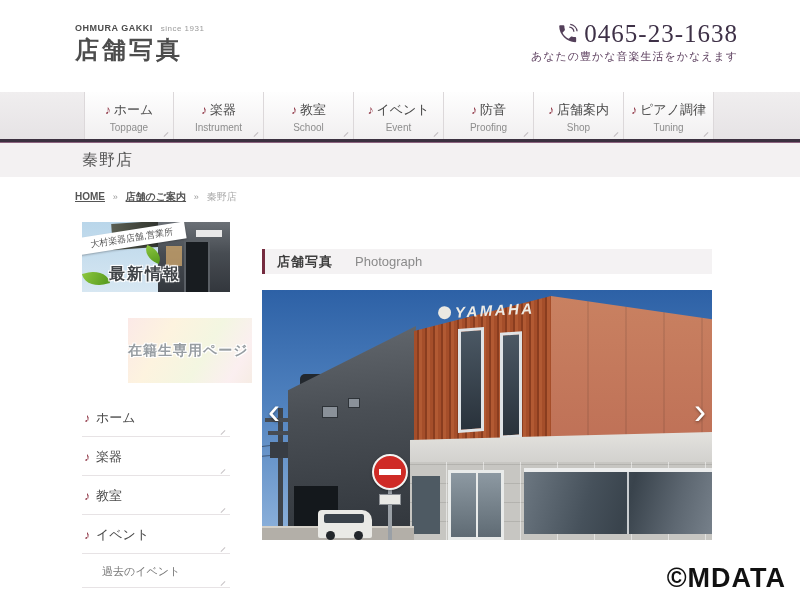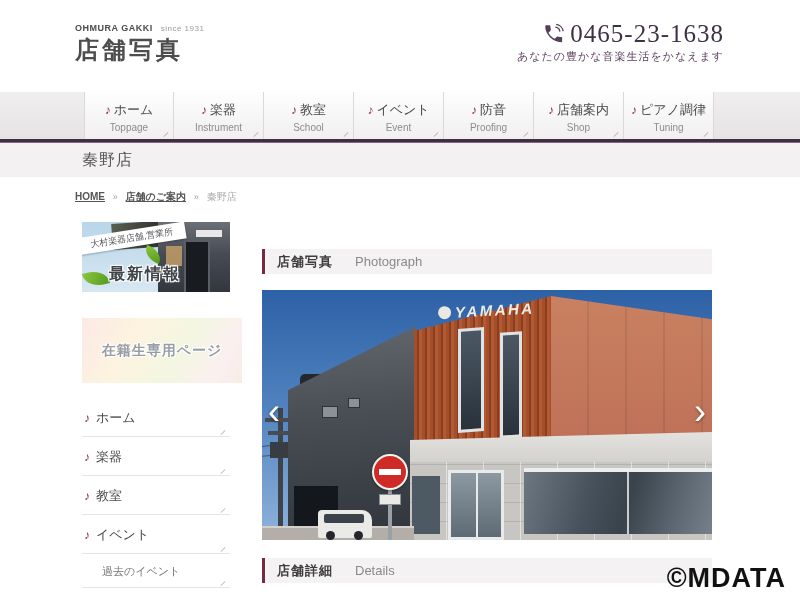--- a/index.html
+++ b/index.html
@@ -10,21 +10,21 @@
   
   .topbar { height:18px; background:#69465f; color:#e3d7e0; font-size:10px;
     line-height:18px; padding-left:75px; white-space:nowrap; overflow:hidden; }
 
   
   .header { position:relative; width:676px; margin:16px auto; height:60px; }
   .brand { position:absolute; left:13px; top:7px; }
   .brand-top { font-size:9px; color:#4c4c4c; font-weight:bold; letter-spacing:.5px; }
   .brand-top .since { font-weight:normal; color:#9a9a9a; font-size:8px; margin-left:5px; }
   .brand-jp { font-size:24px; font-weight:bold; color:#4d4d4d; letter-spacing:3px; margin-top:1px; }
-  .contact { position:absolute; right:14px; top:4px; text-align:left; }
+  .contact { position:absolute; right:0; top:4px; text-align:left; }
   .phone-row { display:flex; align-items:center; justify-content:flex-end; }
   .phone-icon { width:22px; height:22px; margin-right:6px; }
   .phone-num { font-family:"Liberation Serif","DejaVu Serif",serif; font-size:25px;
     color:#3e3147; letter-spacing:1px; }
   .tagline { font-family:Liberation Serif, serif; font-size:11px;
     color:#5e4160; margin-top:1px; letter-spacing:1px; }
 
   
   .navbar { height:50px; background:linear-gradient(180deg,#f0eeef,#e6e3e5);
     border-bottom:3px solid #3c3140; }
@@ -68,23 +68,23 @@
     background:linear-gradient(90deg,#5a5e52,#3b3f36 60%,#23262b); transform:rotate(-4deg); }
   .ribbon1 { position:absolute; top:8px; left:-6px; background:#fff; padding:2px 12px 2px 14px;
     transform:rotate(-9deg); font-size:9px; color:#555; box-shadow:0 1px 2px rgba(0,0,0,.25);
     white-space:nowrap; }
   .latest { position:absolute; bottom:7px; left:27px; font-size:16px; font-weight:bold; color:#3f4347;
     letter-spacing:2px; text-shadow:-1px -1px 0 #fff,1px -1px 0 #fff,-1px 1px 0 #fff,1px 1px 0 #fff,0 0 3px #fff; }
   .leaf { position:absolute; background:linear-gradient(135deg,#8cc63f,#55991d); }
   .leaf1 { left:2px; bottom:5px; width:24px; height:17px; border-radius:0 90% 0 90%; transform:rotate(-18deg); }
   .leaf2 { left:62px; top:26px; width:18px; height:13px; border-radius:0 90% 0 90%; transform:rotate(24deg); }
 
-  .sb-banner2 { width:160px; height:65px; margin-bottom:15px; display:flex; align-items:center;
-    justify-content:center; cursor:pointer;
-    background:linear-gradient(120deg,#fbe9e7 0%,#fdf3df 30%,#f3f6e1 60%,#fbeff0 85%,#f6ece4 100%); }
+  .sb-banner2 { width:124px; height:65px; margin-bottom:15px; display:flex; align-items:center;
+    justify-content:flex-start; cursor:pointer;
+    background:linear-gradient(120deg,#fbe9e7 0%,#fdf3df 30%,#f3f6e1 60%,#fbeff0 85%,#f6ece4 100%);margin-left:46px; }
   .sb-banner2 span { font-size:14px; font-weight:bold; color:#979da2; letter-spacing:1px;
     text-shadow:-1px -1px 0 #fff,1px -1px 0 #fff,-1px 1px 0 #fff,1px 1px 0 #fff,0 0 2px #fff; }
 
   
   .sb-menu { list-style:none; }
   .sb-item { position:relative; padding:11px 0 9px 2px; border-bottom:1px solid #e7e3e5;
     font-size:13px; color:#4a4a4a; cursor:pointer; }
   .sb-item .note { color:#8b2f3f; font-size:12px; margin-right:6px; }
   .sb-item::after { content:""; position:absolute; right:4px; bottom:3px; width:6px; height:1px;
     background:#c9c5c7; transform:rotate(-45deg); }
@@ -323,22 +323,18 @@
         <div class="street"></div>
         <div class="van"></div>
         <div class="signpole"></div>
         <div class="noentry"></div>
         <div class="plate"></div>
 
         <div class="arrow prev">‹</div>
         <div class="arrow next">›</div>
       </div>
 
-      <div class="section-head">
-        <span class="sh-jp">店舗詳細</span>
-        <span class="sh-en">Details</span>
-      </div>
 
     </div>
   </div>
 
   <div class="watermark">©MDATA</div>
 </div>
 
 </body></html>

